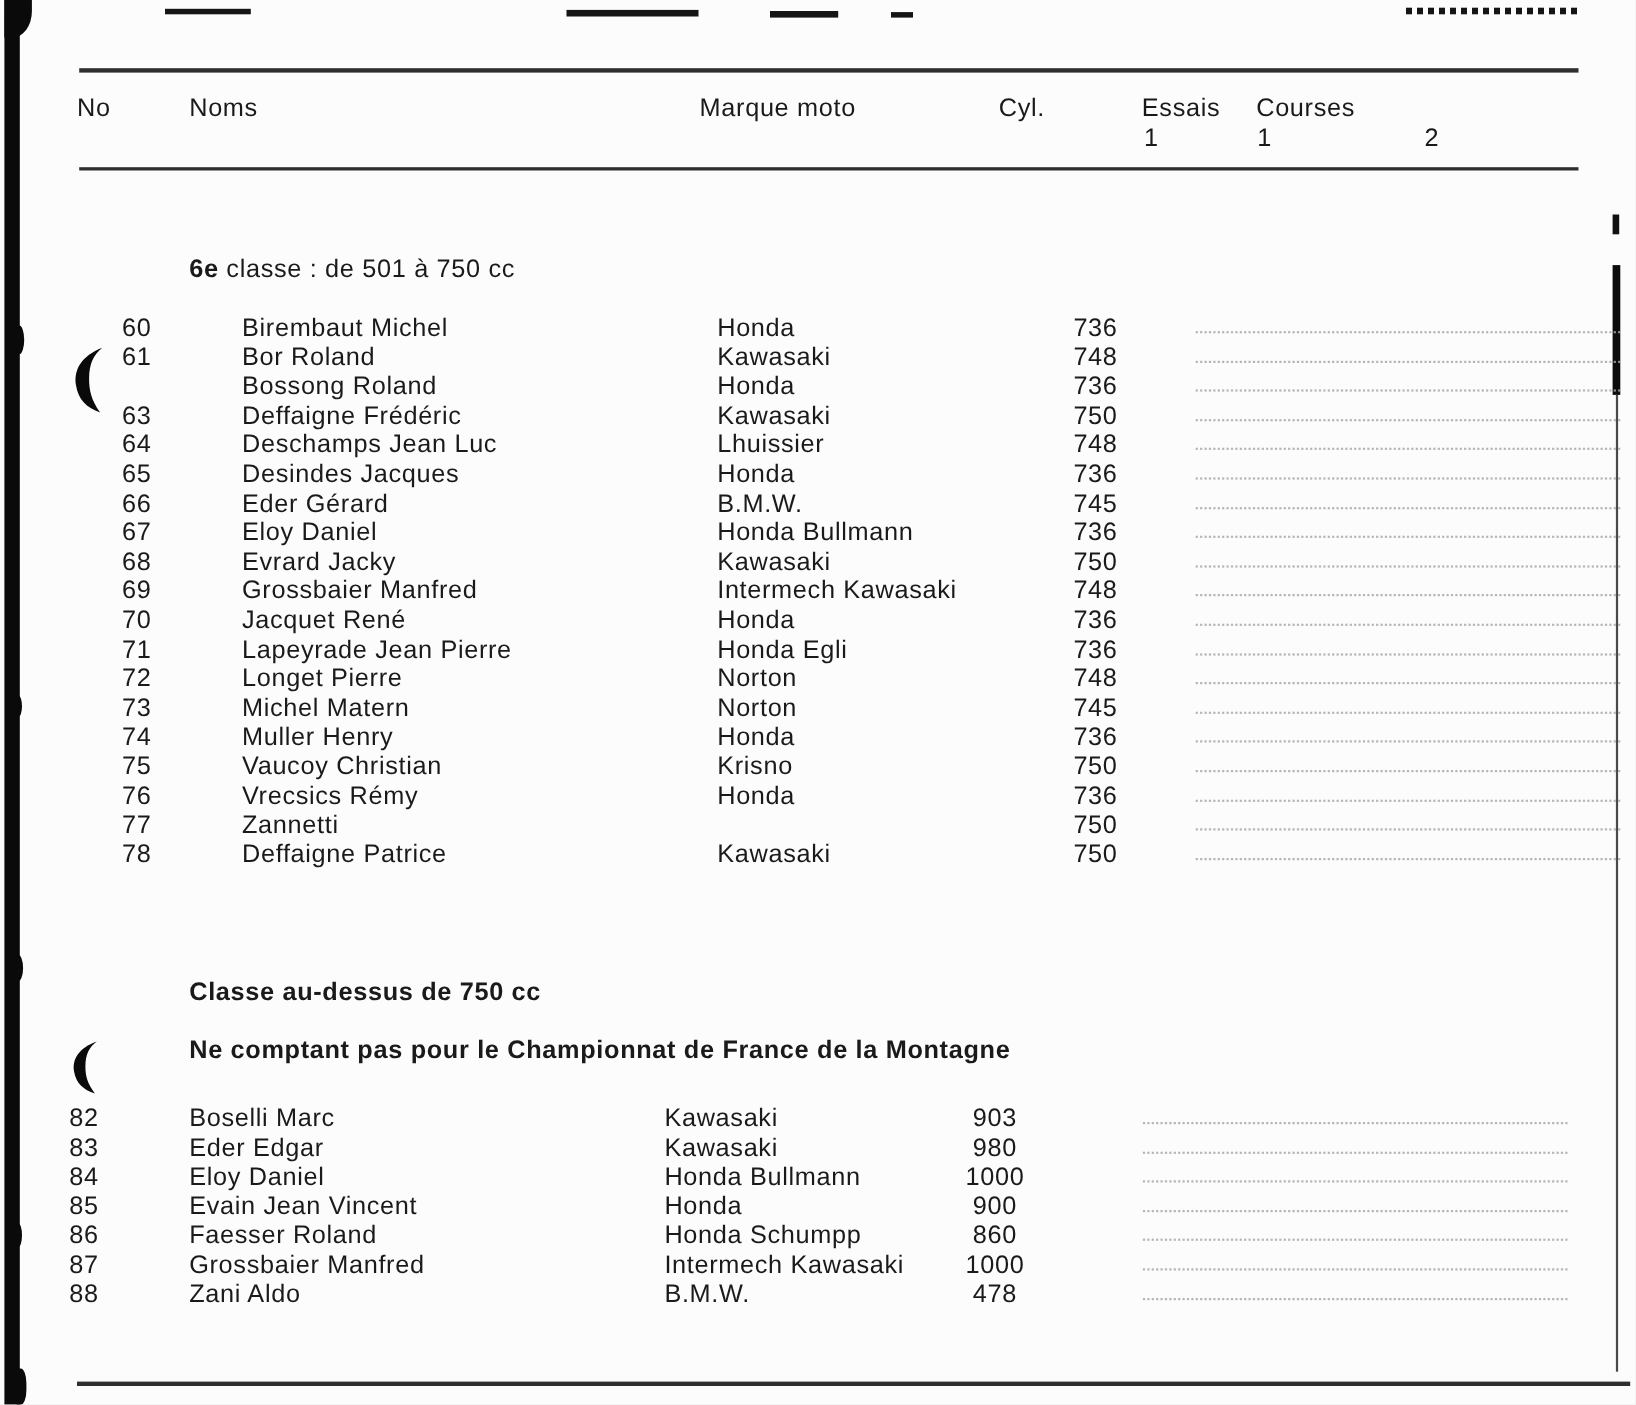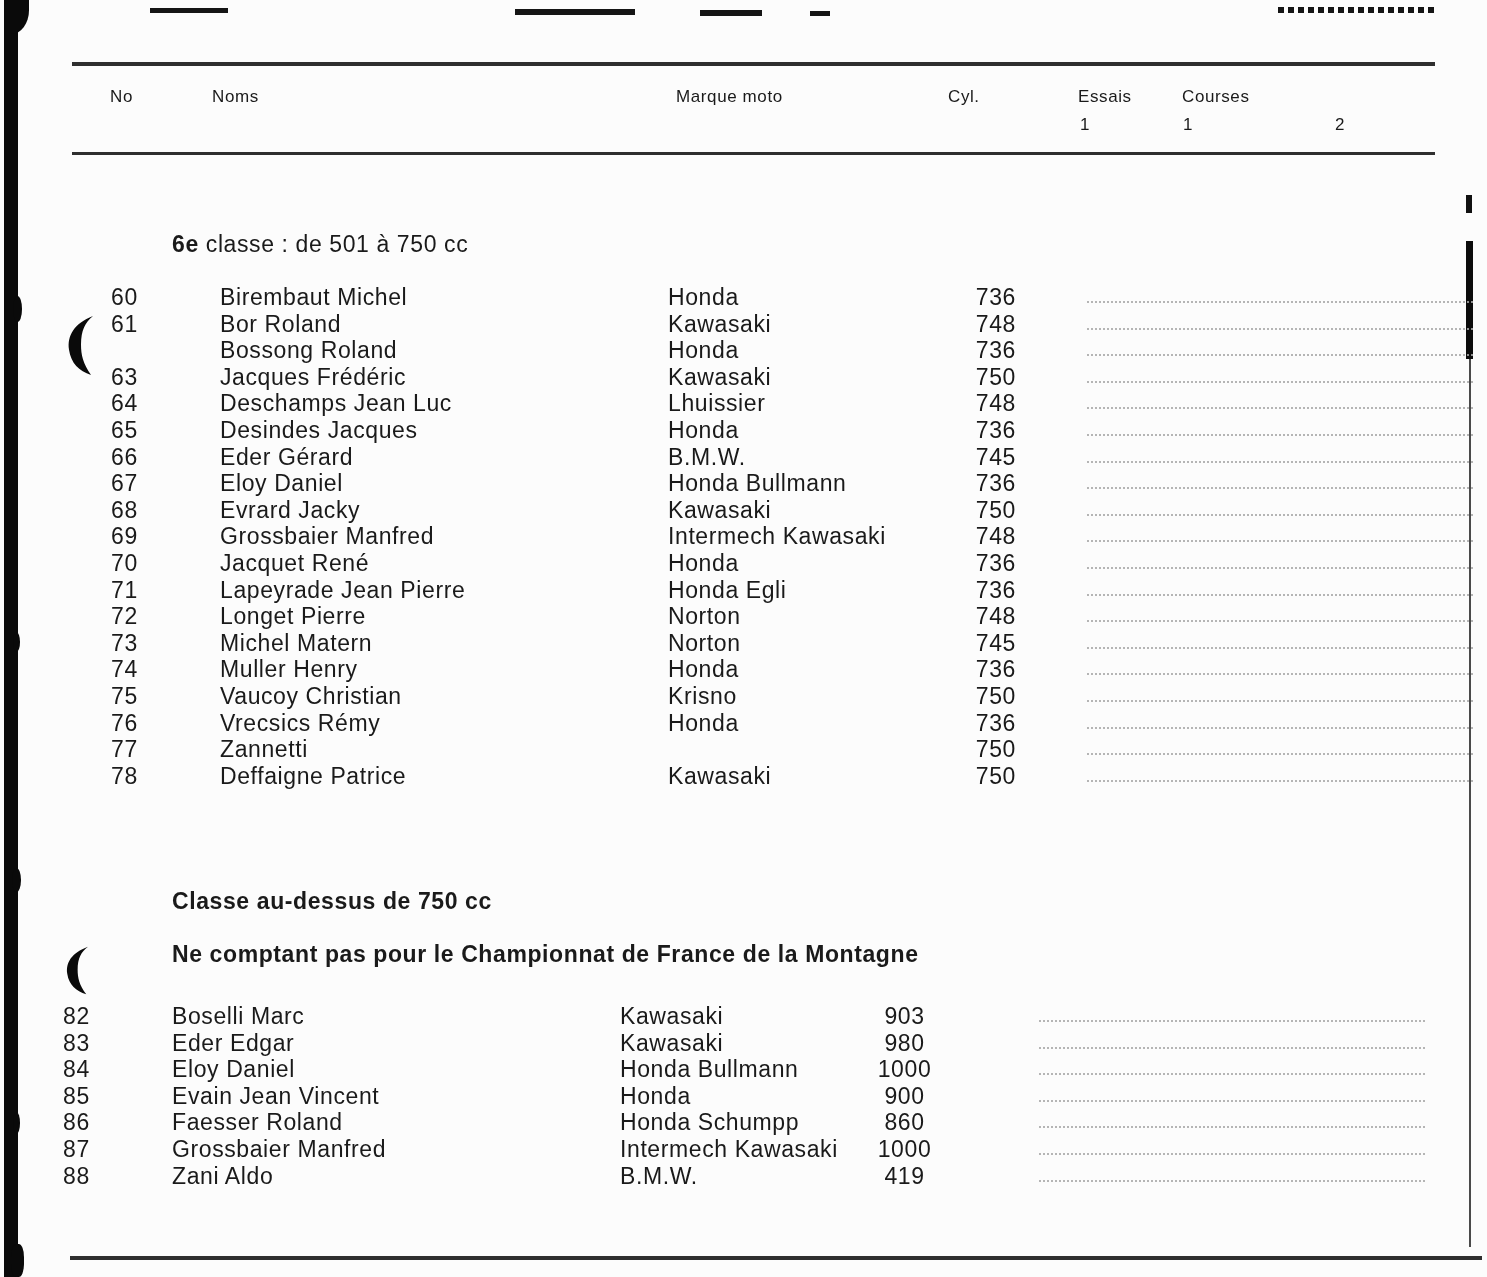--- a/index.html
+++ b/index.html
@@ -30,21 +30,21 @@
   .crescent{position:absolute;}
   .crescent svg{display:block;width:100%;height:100%;}
   .crescent1{left:64px;top:315px;width:36px;height:61px;}
   .crescent2{left:63px;top:946px;width:31px;height:49px;}
   
   .rule{position:absolute;background:#2f2f2f;}
   .rule-top{left:72px;top:62px;width:1363px;height:4px;}
   .rule-mid{left:72px;top:152px;width:1363px;height:3px;}
   .rule-bottom{left:70px;top:1256px;width:1412px;height:4px;}
   
-  .hcell{position:absolute;font-size:17px;line-height:24px;white-space:nowrap;margin-left:40px;}
+  .hcell{position:absolute;font-size:23px;line-height:24px;white-space:nowrap;}
   .h-no{left:70px;top:85px;}
   .h-noms{left:172px;top:85px;}
   .h-marque{left:636px;top:85px;}
   .h-cyl{left:908px;top:85px;}
   .h-essais{left:1038px;top:85px;}
   .h-courses{left:1142px;top:85px;}
   .h-e1{left:1040px;top:113px;}
   .h-c1{left:1143px;top:113px;}
   .h-c2{left:1295px;top:113px;}
   
@@ -53,21 +53,21 @@
   .sec2-title{top:888px;font-weight:bold;}
   .sec2-sub{top:941px;font-weight:bold;}
   
   .rows{position:absolute;left:0;width:1487px;}
   .rows-s1{top:284px;margin-left:48px;}
   .rows-s2{top:1003px;}
   .row{position:relative;height:26.6px;}
   .row span{position:absolute;top:0;font-size:23px;line-height:26.6px;white-space:nowrap;}
   .c-no{left:63px;}
   .c-name{left:172px;}
-  .c-marque{left:620px;}
+  .c-marque{left:604px;}
   .rows-s1 .c-cyl{left:912px;width:56px;text-align:right;}
   .rows-s2 .c-cyl{left:842px;width:125px;text-align:center;}
   .c-dots{left:1039px;width:386px;top:17px !important;height:0;border-top:2px dotted #a9a9a9;opacity:.85;}
 </style>
 </head>
 <body>
 
 <div class="page">
 
   <div class="left-bar"></div>
@@ -125,21 +125,21 @@
       <div class="row">
         <span class="c-no"></span>
         <span class="c-name">Bossong Roland</span>
         <span class="c-marque">Honda</span>
         <span class="c-cyl">736</span>
         <span class="c-dots"></span>
       </div>
 
       <div class="row">
         <span class="c-no">63</span>
-        <span class="c-name">Jacques Frédéric</span>
+        <span class="c-name">Deffaigne Frédéric</span>
         <span class="c-marque">Kawasaki</span>
         <span class="c-cyl">750</span>
         <span class="c-dots"></span>
       </div>
 
       <div class="row">
         <span class="c-no">64</span>
         <span class="c-name">Deschamps Jean Luc</span>
         <span class="c-marque">Lhuissier</span>
         <span class="c-cyl">748</span>
@@ -309,21 +309,21 @@
         <span class="c-name">Grossbaier Manfred</span>
         <span class="c-marque">Intermech Kawasaki</span>
         <span class="c-cyl">1000</span>
         <span class="c-dots"></span>
       </div>
 
       <div class="row">
         <span class="c-no">88</span>
         <span class="c-name">Zani Aldo</span>
         <span class="c-marque">B.M.W.</span>
-        <span class="c-cyl">419</span>
+        <span class="c-cyl">478</span>
         <span class="c-dots"></span>
       </div>
     </div>
 
   <div class="crescent crescent1">
     <svg viewBox="0 0 36 58" preserveAspectRatio="none" aria-hidden="true">
       <path d="M29 1 C 10 8 3 20 5 33 C 7 46 15 53 27 57 C 19 46 17 38 17 28 C 17 15 21 7 29 1 Z" fill="#0a0a0a"></path>
     </svg>
   </div>
   <div class="crescent crescent2">

